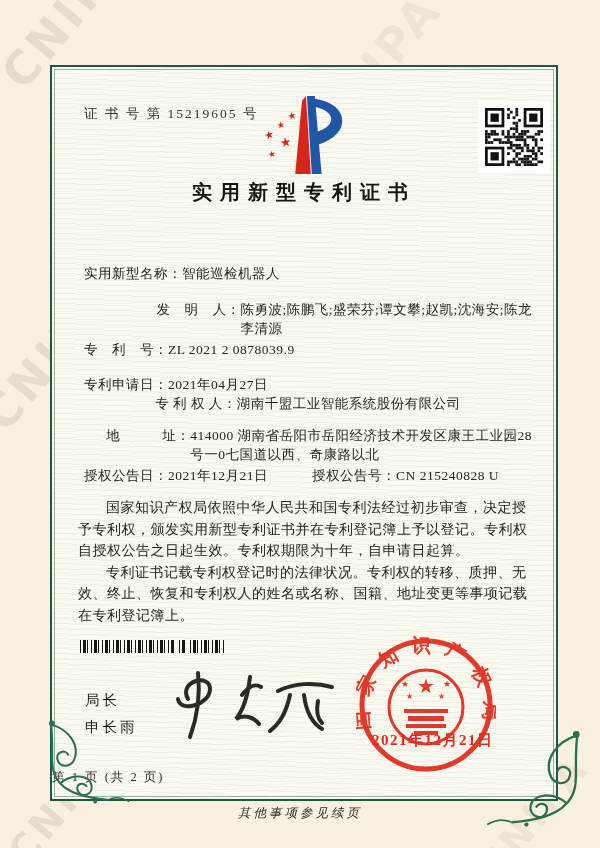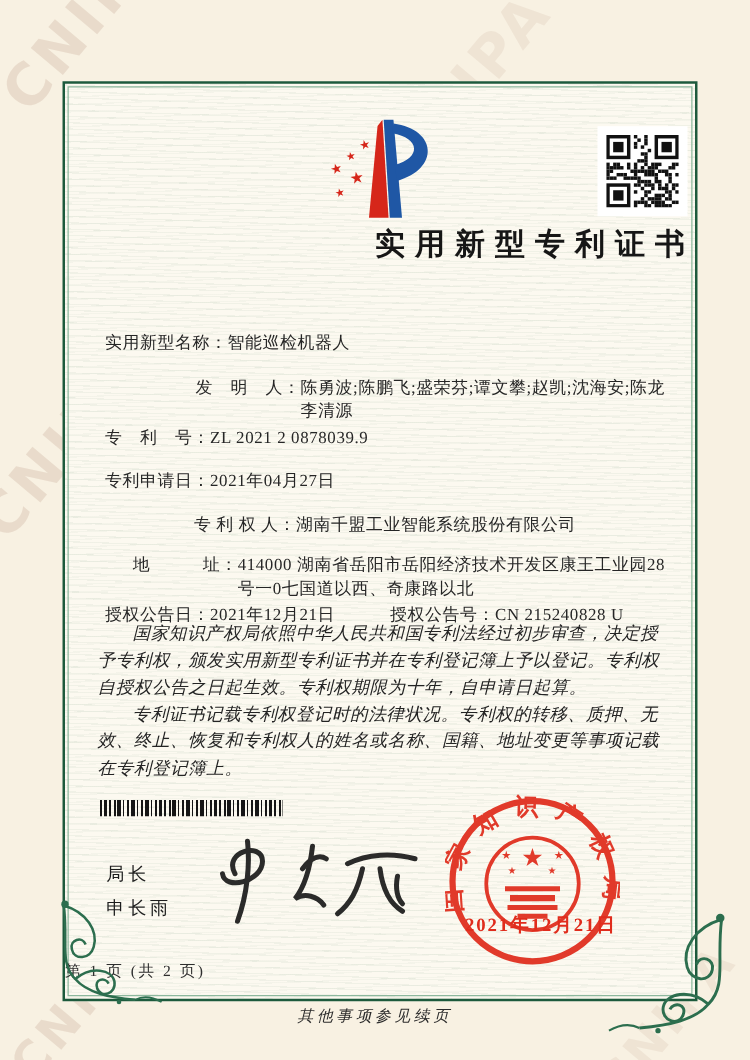--- a/index.html
+++ b/index.html
@@ -12,30 +12,30 @@
   .cert{position:absolute;left:50px;top:65px;width:504px;height:732px;border:2px solid #1d5a3c;
         background:
           repeating-linear-gradient(2deg, rgba(122,158,130,.09) 0 1px, transparent 1px 5px),
           repeating-linear-gradient(-2deg, rgba(122,158,130,.06) 0 1px, transparent 1px 6px),
           #fcf9f0;
         z-index:1;}
   .cert-inner-line{position:absolute;inset:2px;border:1px solid #8cb89d;pointer-events:none;}
   .cert-no{position:absolute;left:32px;top:38px;font-size:13.5px;letter-spacing:2px;color:#333;}
   .logo{position:absolute;left:202px;top:24px;width:100px;height:88px;}
   .qr-box{position:absolute;left:426px;top:34px;background:#ffffff;padding:7px;line-height:0;}
-  .title{position:absolute;left:0;top:112px;width:100%;text-align:right;font-size:24px;
+  .title{position:absolute;left:0;top:112px;width:100%;text-align:center;font-size:20px;
          font-weight:bold;letter-spacing:8px;color:#161616;}
   .fields{position:absolute;left:32px;top:185px;right:24px;font-size:13.5px;line-height:19px;color:#262626;}
   .frow{display:flex;align-items:flex-start;}
   .flabel{flex:0 0 auto;white-space:pre;letter-spacing:.5px;}
   .fvalue{white-space:pre-line;letter-spacing:.5px;}
   .mb-a{margin-bottom:17px;margin-top:12px;} .mb-b{margin-bottom:2px;justify-content:flex-end;} .mb-c{margin-bottom:16px;}
-  .mb-d{margin-bottom:16px;} .mb-e{margin-bottom:13px;justify-content:center;}
+  .mb-d{margin-bottom:0;} .mb-e{margin-bottom:13px;justify-content:center;}
   .pairgap{width:44px;flex:0 0 auto;}
-  .legal{position:absolute;left:26px;top:430px;right:20px;font-style:italic;font-size:14px;
+  .legal{position:absolute;left:26px;top:430px;right:20px;font-size:14px;
          line-height:21.5px;color:#242424;}
   .legal p{margin:0;text-indent:2em;letter-spacing:.5px;}
   .barcode{position:absolute;left:28px;top:573px;width:146px;height:13px;
            background:repeating-linear-gradient(90deg,#151515 0 1.5px,transparent 1.5px 3px,
                       #151515 3px 6px,transparent 6px 7.5px,#151515 7.5px 8.5px,transparent 8.5px 11px);}
   .sig-block{position:absolute;left:33px;top:620px;font-family:"Liberation Sans","DejaVu Sans",sans-serif;
              font-size:14.5px;line-height:27px;letter-spacing:3px;color:#1d1d1d;}
   .sig-svg{position:absolute;left:106px;top:602px;width:184px;height:72px;}
   .seal{position:absolute;left:304px;top:568px;width:140px;height:140px;opacity:.93;}
   .seal-date{position:absolute;left:320px;top:664px;font-size:15px;color:#e02c1c;
@@ -57,20 +57,21 @@
   <div class="wm faint" style="left:288px;top:40px;">CNIPA</div>
   <div class="wm" style="left:390px;top:205px;">CNIPA</div>
   <div class="wm" style="left:-38px;top:330px;">CNIPA</div>
   <div class="wm faint" style="left:150px;top:455px;">CNIPA</div>
   <div class="wm small" style="left:-10px;top:780px;">CNIPA</div>
   <div class="wm small faint" style="left:460px;top:795px;">CNIPA</div>
 
   <div class="cert">
     <div class="cert-inner-line"></div>
 
+    <div class="cert-no">证 书 号 第 15219605 号</div>
 
     <svg class="logo" viewBox="0 0 100 90">
       <g>
         <path d="M53 5 L61 5 L68 85 L58 85 Z" fill="#1f57a5"></path>
         <path d="M61 8 C97 13 99 45 64 55 L62 42 C84 36 83 20 60 16 Z" fill="#1f57a5"></path>
         <path d="M48 10 L52 5 L57 85 L41 85 Z" fill="#d6261a"></path>
       </g>
       <g fill="#d6261a" font-family="'DejaVu Sans',sans-serif">
         <text x="33" y="29" font-size="10" transform="rotate(-14 36 25)">★</text>
         <text x="22" y="38" font-size="9" transform="rotate(-12 25 34)">★</text>

